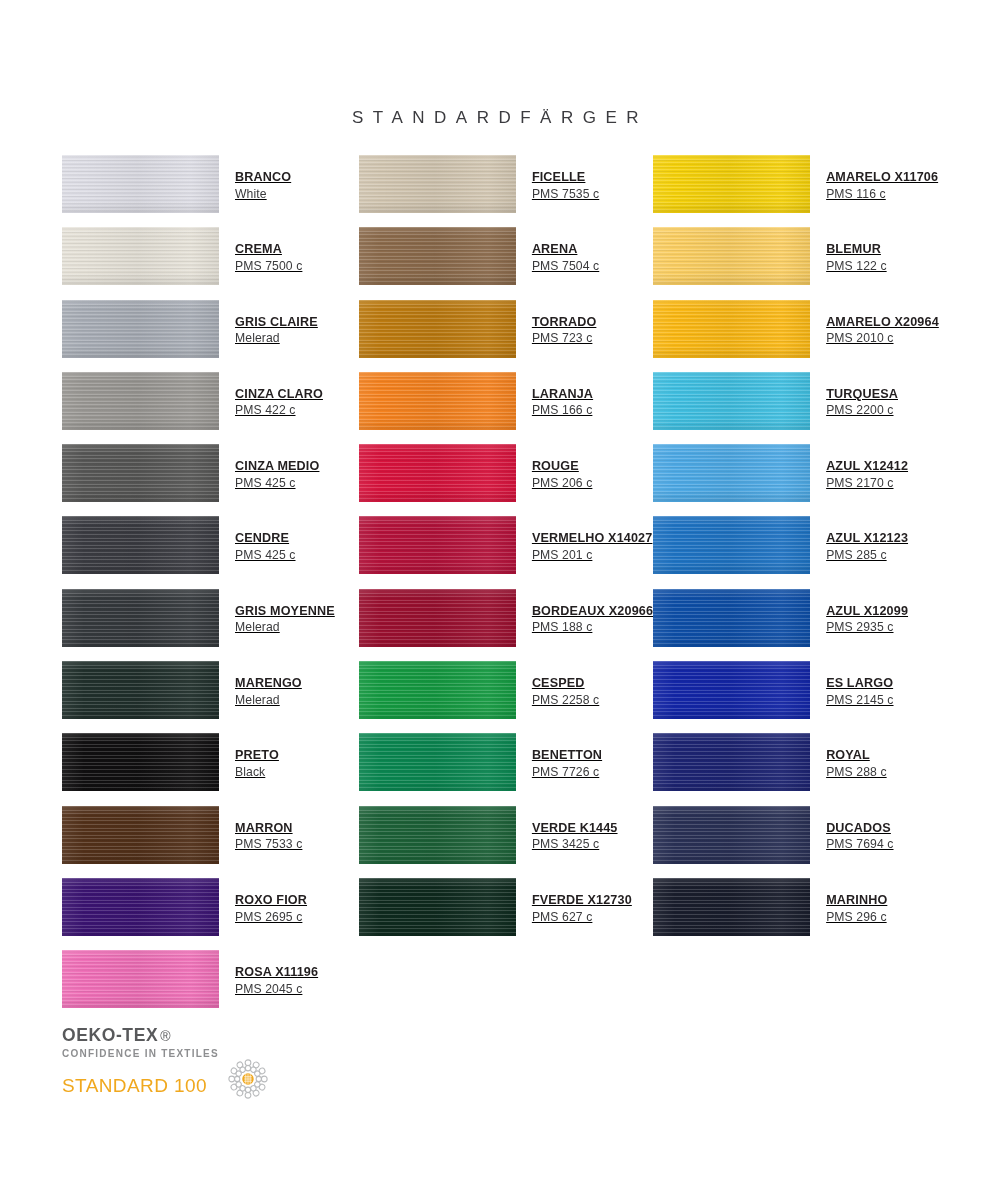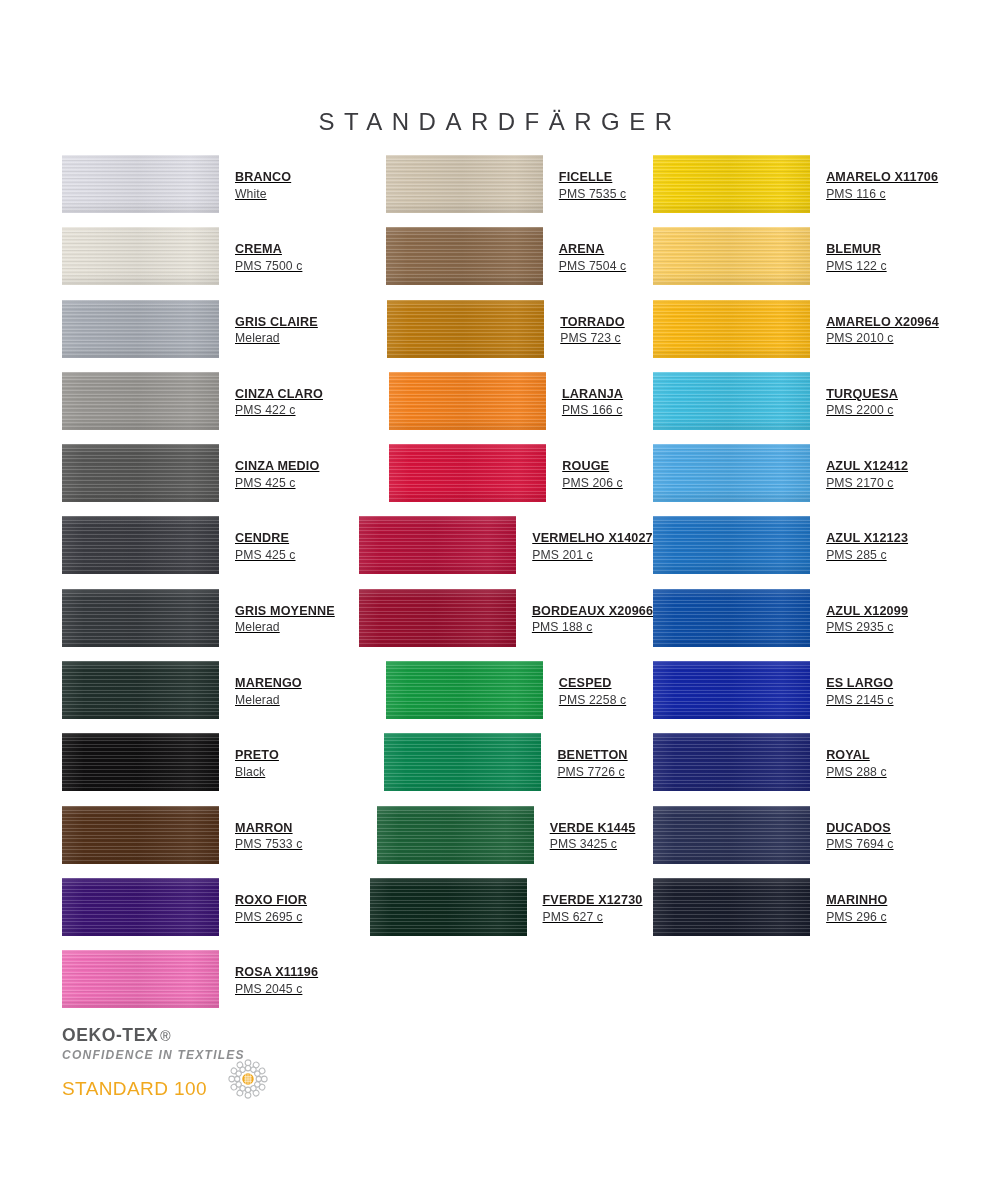--- a/index.html
+++ b/index.html
@@ -12,40 +12,40 @@
   #page {
     position: relative;
     width: 1000px; height: 1200px;
     overflow: hidden;
     background: #fff;
   }
   #page-title {
     position: absolute;
     top: 108px; left: 0; width: 1000px;
     text-align: center;
-    font-size: 24px;
+    font-size: 17px;
     font-weight: 400;
     letter-spacing: 9.5px;
     color: #3b3b3f;
     font-family: "Liberation Sans", sans-serif;
   }
   #grid {
     position: absolute;
     top: 155px; left: 62px;
     width: 880px;
     display: flex;
     gap: 0;
     text-decoration: underline;
   }
   .column {
     width: 298px;
     display: flex;
     flex-direction: column;
   }
-  .column:nth-child(2) { margin-left: 8px; align-items: center; }
+  .column:nth-child(2) { margin-left: 8px; }
   .swatch-row {
     position: relative;
     height: 72.3px;
     display: flex;
     align-items: flex-start;
   }
   .swatch {
     width: 157px;
     height: 58px;
     flex: 0 0 auto;
@@ -123,27 +123,26 @@
     line-height: 1;
     white-space: nowrap;
   }
   #oeko-top .reg {
     font-size: 14px;
     vertical-align: 0px;
     font-weight: normal;
     margin-left: 2px;
   }
   #oeko-sub {
-    font-size: 12px;
+    font-size: 10px;
     font-weight: bold;
     color: #8d8e90;
     letter-spacing: 1.25px;
     margin-top: 3px;
     white-space: nowrap;
-    font-style: italic;
   }
   #oeko-std {
     font-size: 19px;
     font-weight: normal;
     color: #f0a81e;
     letter-spacing: 0.4px;
     margin-top: 16px;
     white-space: nowrap;
   }
   #oeko-flower {

